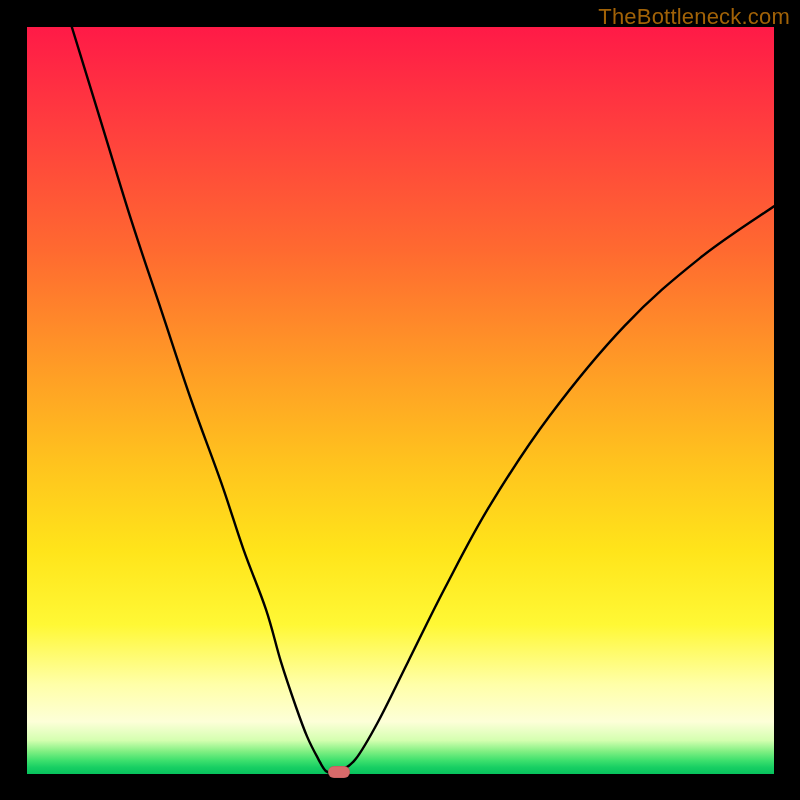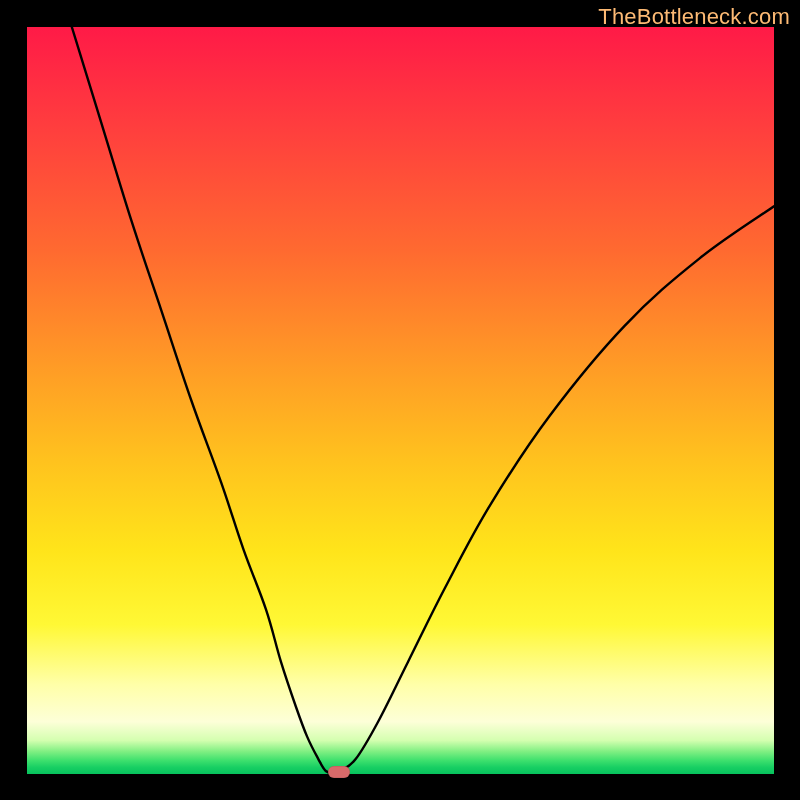--- a/index.html
+++ b/index.html
@@ -14,21 +14,21 @@
   .wrap {
     position: relative;
     width: 800px;
     height: 800px;
     background: #000;
   }
   .watermark {
     position: absolute;
     top: 4px;
     right: 10px;
-    color: #fdba74;
+    color: #a16207;
     font-size: 22px;
     font-weight: 500;
     letter-spacing: 0.2px;
     z-index: 5;
     user-select: none;
   }
   .plot-area {
     position: absolute;
     left: 27px;
     top: 27px;

